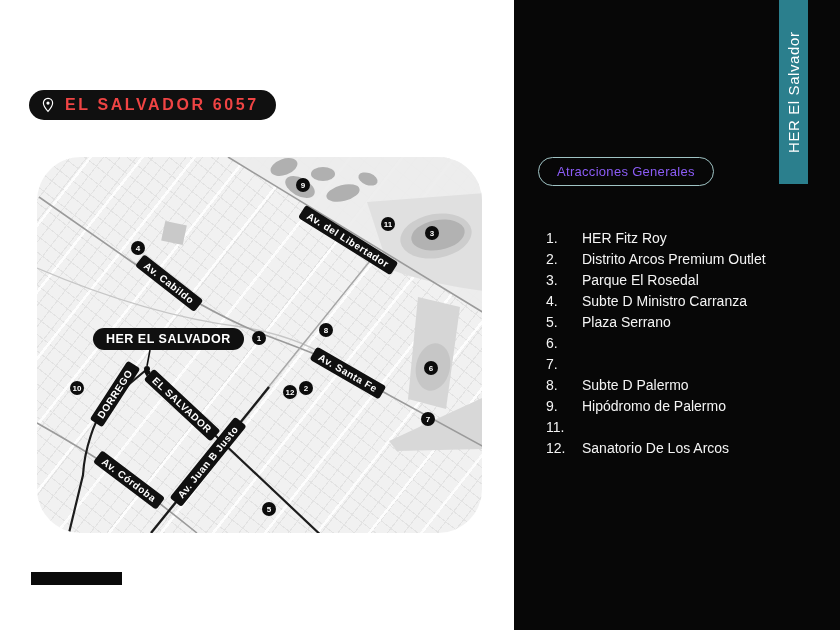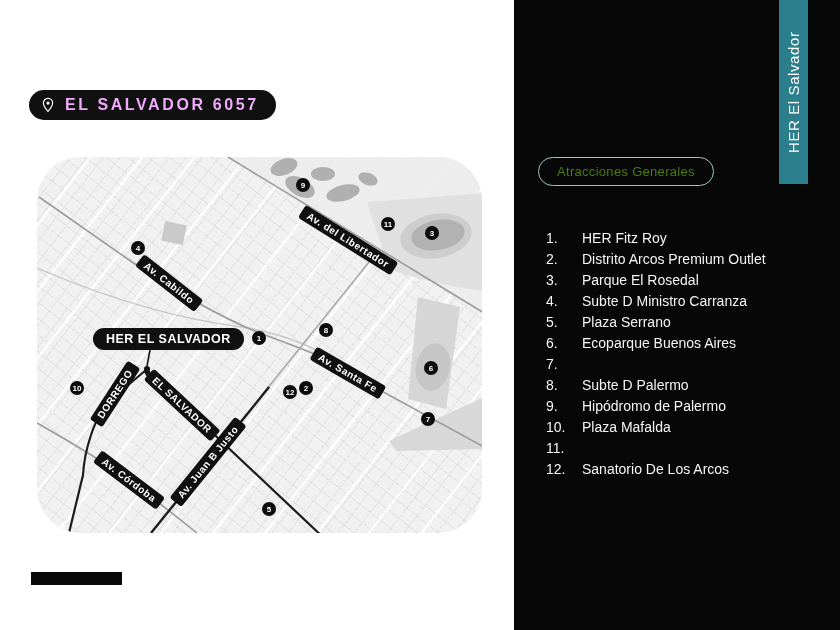--- a/index.html
+++ b/index.html
@@ -2,21 +2,21 @@
 <html><head>
 <meta charset="utf-8">
 <style>
   html,body{margin:0;padding:0;background:#fff;}
   #app{position:relative;width:840px;height:630px;background:#ffffff;overflow:hidden;
        font-family:"Liberation Sans",sans-serif;}
 
   
   .loc-badge{position:absolute;left:29px;top:90px;height:30px;background:#101010;
     border-radius:16px;display:flex;align-items:center;gap:9px;padding:0 17px 0 11px;}
-  .loc-badge .txt{color:#f0abfc;font-size:16px;font-weight:bold;letter-spacing:2.6px;white-space:nowrap;}
+  .loc-badge .txt{color:#ef4444;font-size:16px;font-weight:bold;letter-spacing:2.6px;white-space:nowrap;}
 
   
   .map-card{position:absolute;left:37px;top:157px;width:445px;height:376px;border-radius:44px;
     overflow:hidden;
     background:
       repeating-linear-gradient(128deg, rgba(255,255,255,.85) 0 2.5px, transparent 2.5px 41px),
       repeating-linear-gradient(38deg,  #e3e3e3 0 1px, transparent 1px 13px),
       repeating-linear-gradient(128deg, #e3e3e3 0 1px, transparent 1px 13px),
       #f1f1f1;}
   .map-svg{position:absolute;left:0;top:0;}
@@ -32,21 +32,21 @@
 
   
   .logo-bar{position:absolute;left:31px;top:572px;width:91px;height:13px;background:#0a0a0a;}
 
   
   .panel{position:absolute;left:514px;top:0;width:326px;height:630px;background:#070707;}
   .vertical-tab{position:absolute;left:779px;top:0;width:29px;height:184px;display:flex;
     align-items:center;justify-content:center;writing-mode:vertical-rl;transform:rotate(180deg);
     color:#ffffff;font-size:15px;letter-spacing:.6px;}
   .section-pill{position:absolute;left:538px;top:157px;height:27px;border:1px solid #9fc3c4;
-    border-radius:15px;display:flex;align-items:center;padding:0 18px;color:#4d7c0f;font-size:13px;
+    border-radius:15px;display:flex;align-items:center;padding:0 18px;color:#8b5cf6;font-size:13px;
     letter-spacing:.3px;background:transparent;white-space:nowrap;}
   .attractions{position:absolute;left:546px;top:227px;width:280px;}
   .attr-row{display:flex;height:21px;align-items:center;color:#f4f4f4;font-size:14px;}
   .attr-row .num{width:36px;flex:none;}
   .attr-row .name{flex:1;white-space:nowrap;}
 </style>
 </head>
 <body>
 
 <div id="app">
@@ -153,38 +153,33 @@
       <div class="attr-row">
         <span class="num">4.</span>
         <span class="name">Subte D Ministro Carranza</span>
       </div>
       <div class="attr-row">
         <span class="num">5.</span>
         <span class="name">Plaza Serrano</span>
       </div>
       <div class="attr-row">
         <span class="num">6.</span>
-        <span class="name">Ecoparque Buenos Aires</span>
       </div>
       <div class="attr-row">
         <span class="num">7.</span>
       </div>
       <div class="attr-row">
         <span class="num">8.</span>
         <span class="name">Subte D Palermo</span>
       </div>
       <div class="attr-row">
         <span class="num">9.</span>
         <span class="name">Hipódromo de Palermo</span>
       </div>
       <div class="attr-row">
-        <span class="num">10.</span>
-        <span class="name">Plaza Mafalda</span>
-      </div>
-      <div class="attr-row">
         <span class="num">11.</span>
       </div>
       <div class="attr-row">
         <span class="num">12.</span>
         <span class="name">Sanatorio De Los Arcos</span>
       </div>
     </div>
 
 </div>
 

